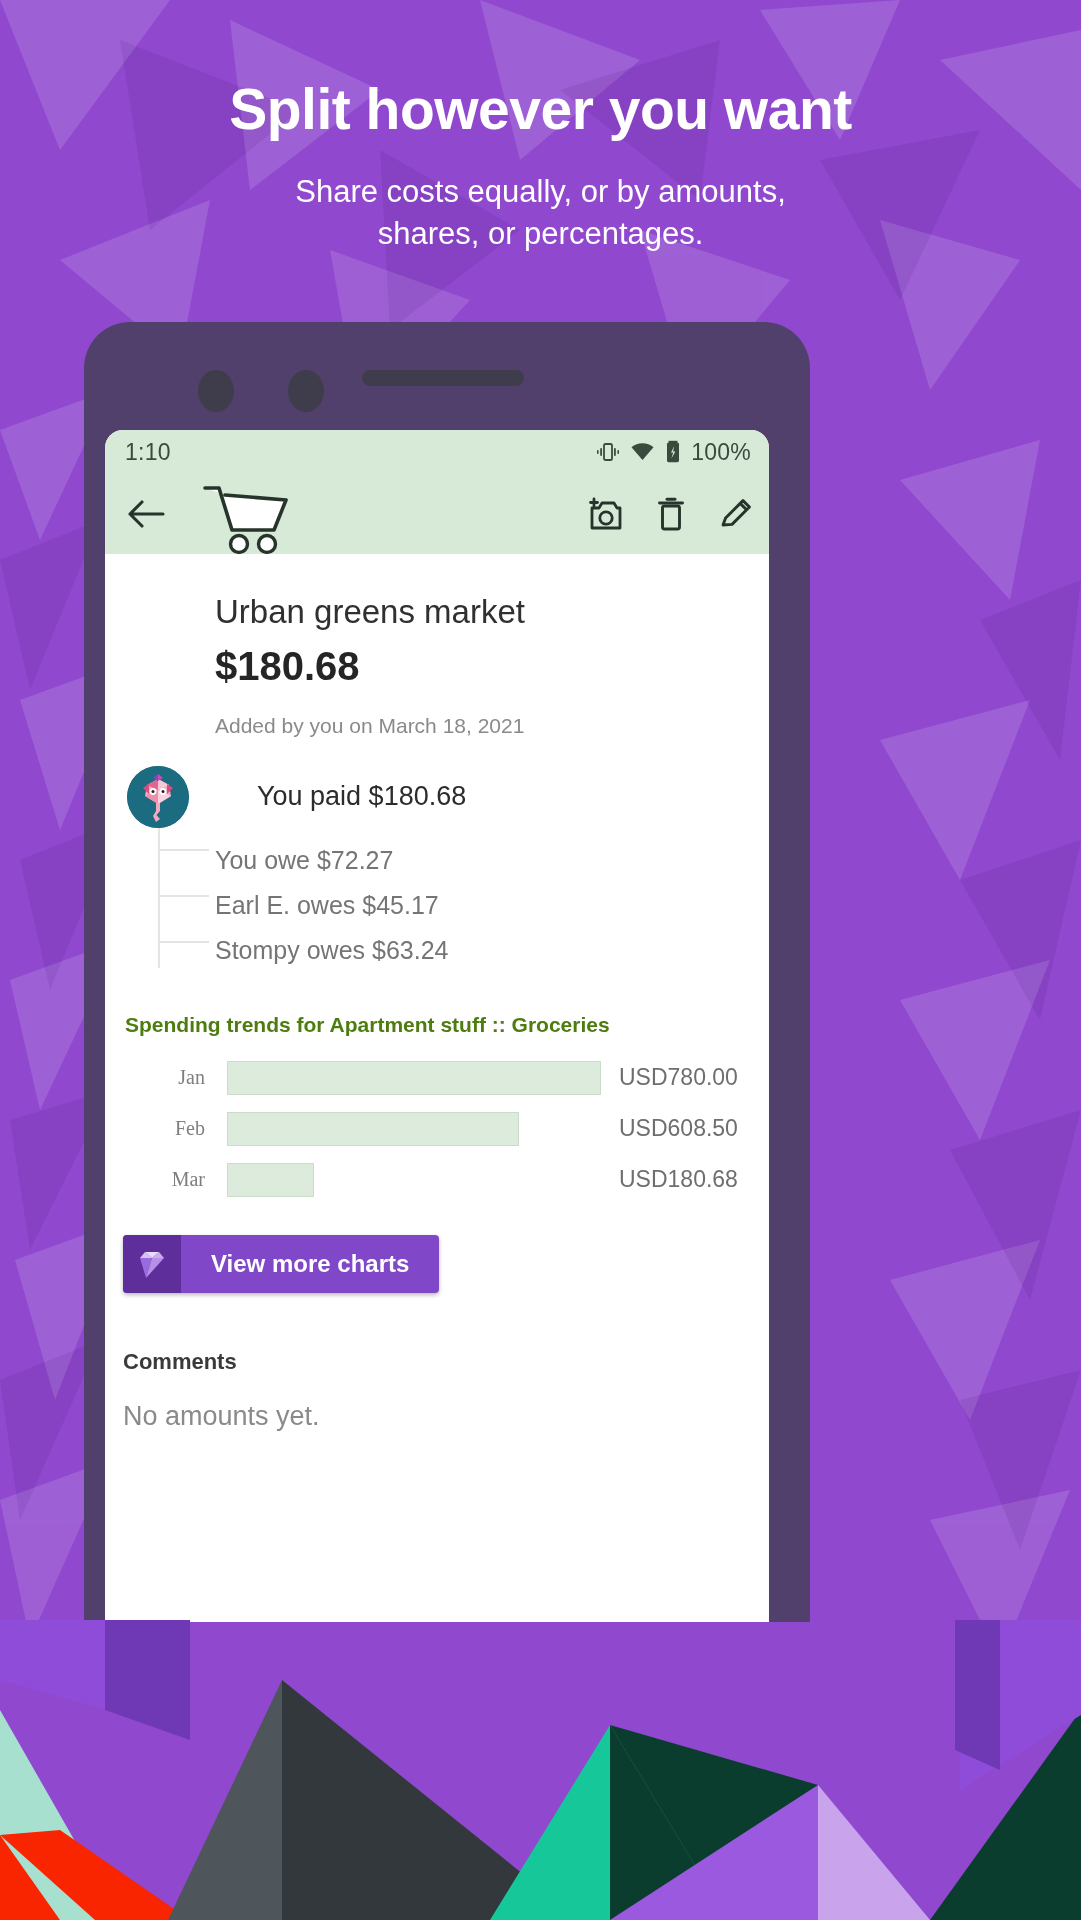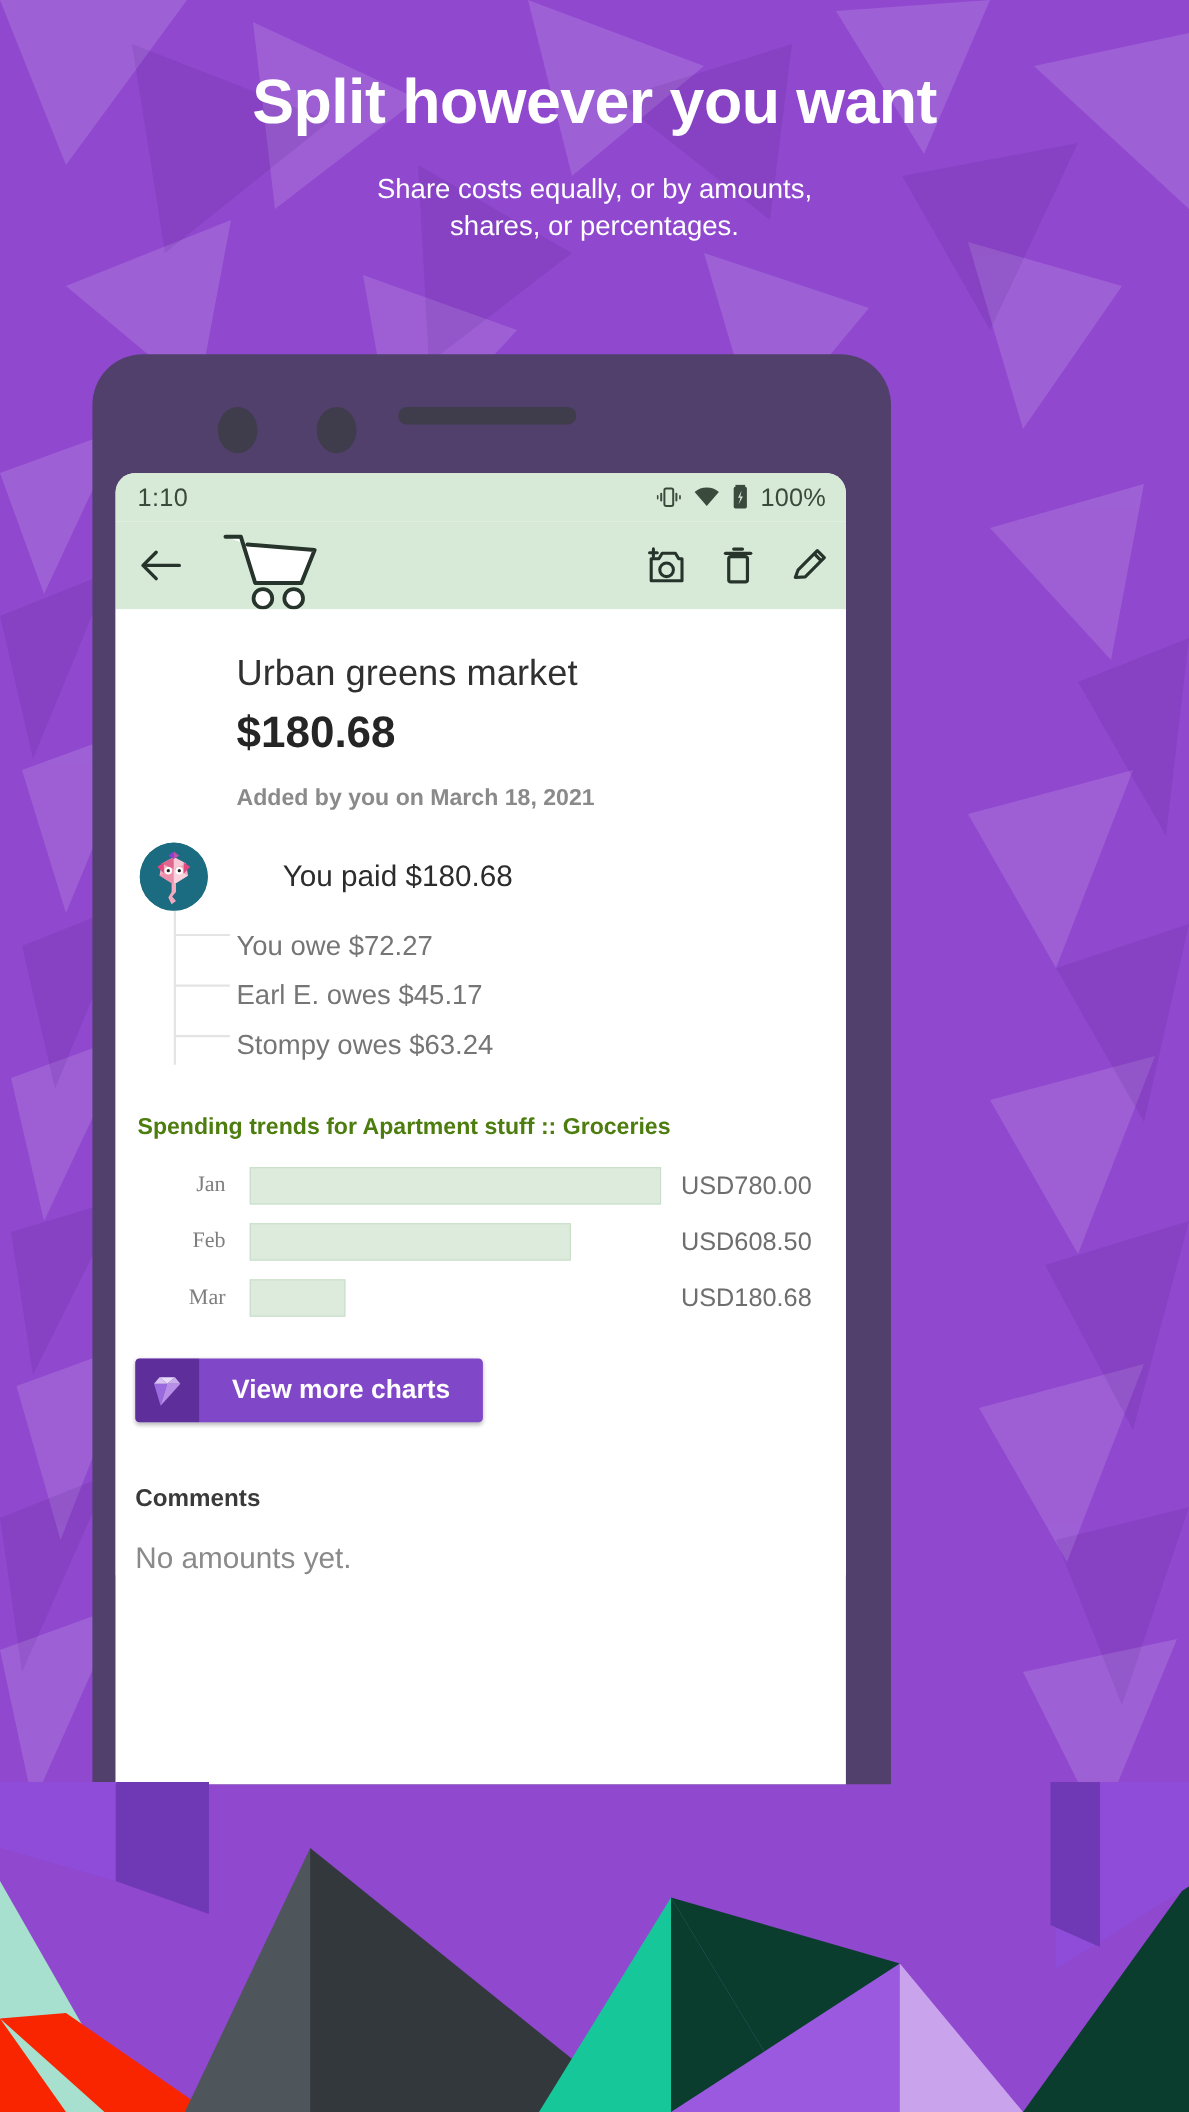--- a/index.html
+++ b/index.html
@@ -9,27 +9,27 @@
     background:#8E45CE;
     font-family:"Liberation Sans", sans-serif;
   }
 
   
   #backdrop{position:absolute;inset:0;background:#9048CF;overflow:hidden;}
 
   
   #promo{position:absolute;top:0;left:0;width:1081px;text-align:center;z-index:5;}
   #promo-title{
-    margin:0;padding-top:62px;
+    margin:0;padding-top:78px;
     font-size:57px;font-weight:bold;color:#ffffff;
     letter-spacing:-0.5px;line-height:1.1;
   }
   #promo-sub{
     margin:0;padding-top:30px;
-    font-size:25px;font-weight:400;color:#ffffff;
+    font-size:31px;font-weight:400;color:#ffffff;
     line-height:1.38;
   }
 
   
   #phone{
     position:absolute;left:84px;top:322px;
     width:726px;height:1300px;
     background:#51406B;
     border-radius:46px 46px 0 0;
     z-index:6;
@@ -68,21 +68,21 @@
   }
   #appbar .spacer{flex:1;}
   #appbar .act{margin-left:34px;cursor:pointer;}
   #cart-icon{position:absolute;left:96px;top:6px;}
 
   
   #content{background:#ffffff;padding:0 0 0 0;position:relative;}
   #expense-head{padding:38px 0 0 110px;}
   #expense-title{font-size:33px;color:#303030;margin:0;line-height:1.2;}
   #expense-amount{font-size:40px;font-weight:bold;color:#252525;margin:10px 0 0 0;line-height:1.2;}
-  #expense-meta{font-size:21px;color:#8A8A8A;margin:24px 0 0 0;font-weight:bold;}
+  #expense-meta{font-size:21px;color:#8A8A8A;margin:24px 0 0 0;}
 
   
   #split{position:relative;margin-top:28px;padding-left:22px;}
   #split-head{display:flex;align-items:center;gap:40px;}
   #avatar{
     width:62px;height:62px;border-radius:50%;
     background:#1B6C81;flex:0 0 auto;position:relative;overflow:hidden;
   }
   #avatar svg{display:block;}
   #paid-text{font-size:27px;color:#2C2C2C;margin-left:28px;}

